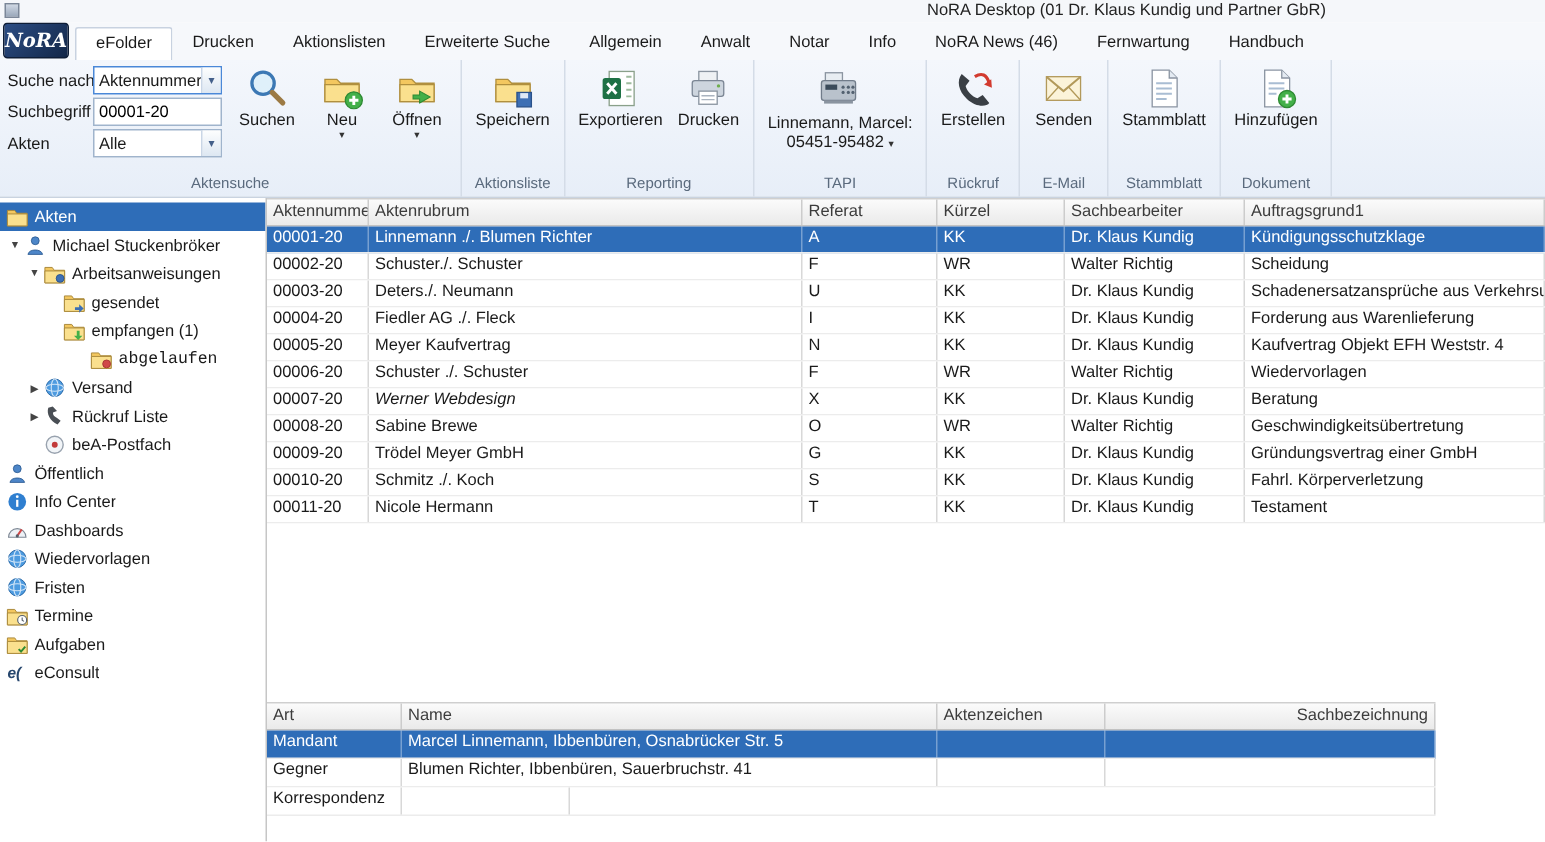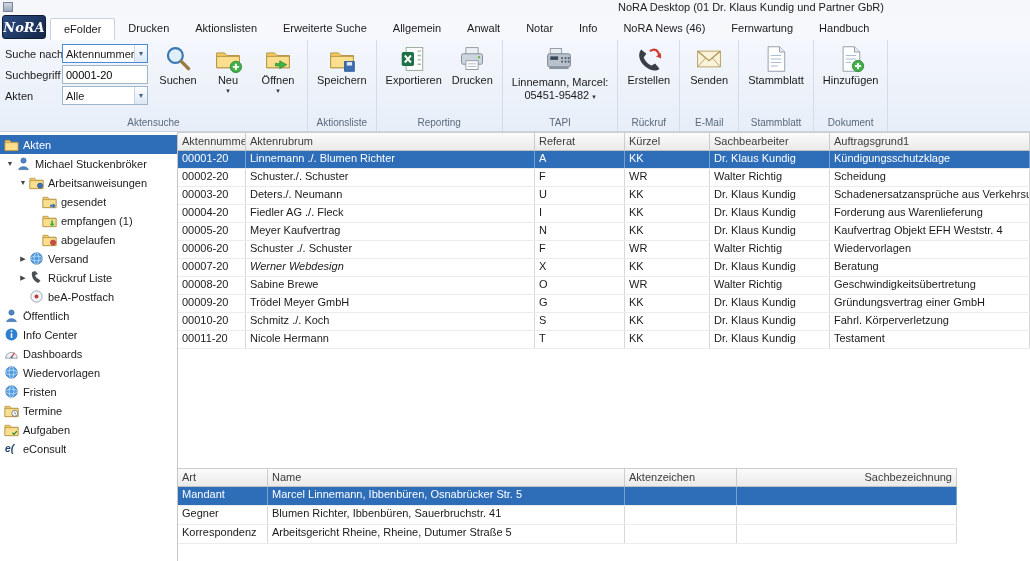--- a/index.html
+++ b/index.html
@@ -335,21 +335,21 @@
           <span class="expander"></span>
           <span class="sicon">
             <svg viewBox="0 0 16 16">
               <path d="M1 3.5 h5.2 l1.4 2 H15 v9 H1z" fill="#f3c75f" stroke="#ab8a3c" stroke-width=".7"></path>
               <path d="M1 6 h14 v8.5 H1z" fill="#fae08e" stroke="#ab8a3c" stroke-width=".7"></path>
               <path d="M11.8 8 v3.5 h2 l-3 3 -3-3 h2 V8z" fill="#43b049"></path>
             </svg>
           </span>
           <span class="slabel">empfangen (1)</span>
         </div>
-        <div class="snode" style="padding-left: 30px;">
+        <div class="snode" style="padding-left: 48px; font-family: Liberation Mono, monospace;">
           <span class="expander"></span>
           <span class="sicon">
             <svg viewBox="0 0 16 16">
               <path d="M1 3.5 h5.2 l1.4 2 H15 v9 H1z" fill="#f3c75f" stroke="#ab8a3c" stroke-width=".7"></path>
               <path d="M1 6 h14 v8.5 H1z" fill="#fae08e" stroke="#ab8a3c" stroke-width=".7"></path>
               <circle cx="11.8" cy="11.3" r="2.8" fill="#d04848" stroke="#a33030" stroke-width=".6"></circle>
             </svg>
           </span>
           <span class="slabel">abgelaufen</span>
         </div>
@@ -579,21 +579,20 @@
               <div class="gcell" style="flex: 1 1 0%;"></div>
             </div>
             <div class="grow">
               <div class="gcell" style="width: 90px;">Gegner</div>
               <div class="gcell" style="width: 357px;">Blumen Richter, Ibbenbüren, Sauerbruchstr. 41</div>
               <div class="gcell" style="width: 112px;"></div>
               <div class="gcell" style="flex: 1 1 0%;"></div>
             </div>
             <div class="grow">
               <div class="gcell" style="width: 90px;">Korrespondenz</div>
-              <div class="gcell" style="width: 357px;">Arbeitsgericht Rheine, Rheine, Dutumer Straße 5</div>
               <div class="gcell" style="width: 112px;"></div>
               <div class="gcell" style="flex: 1 1 0%;"></div>
             </div>
           </div>
       </div>
     </div>
   </div>
 
 </div>
 

